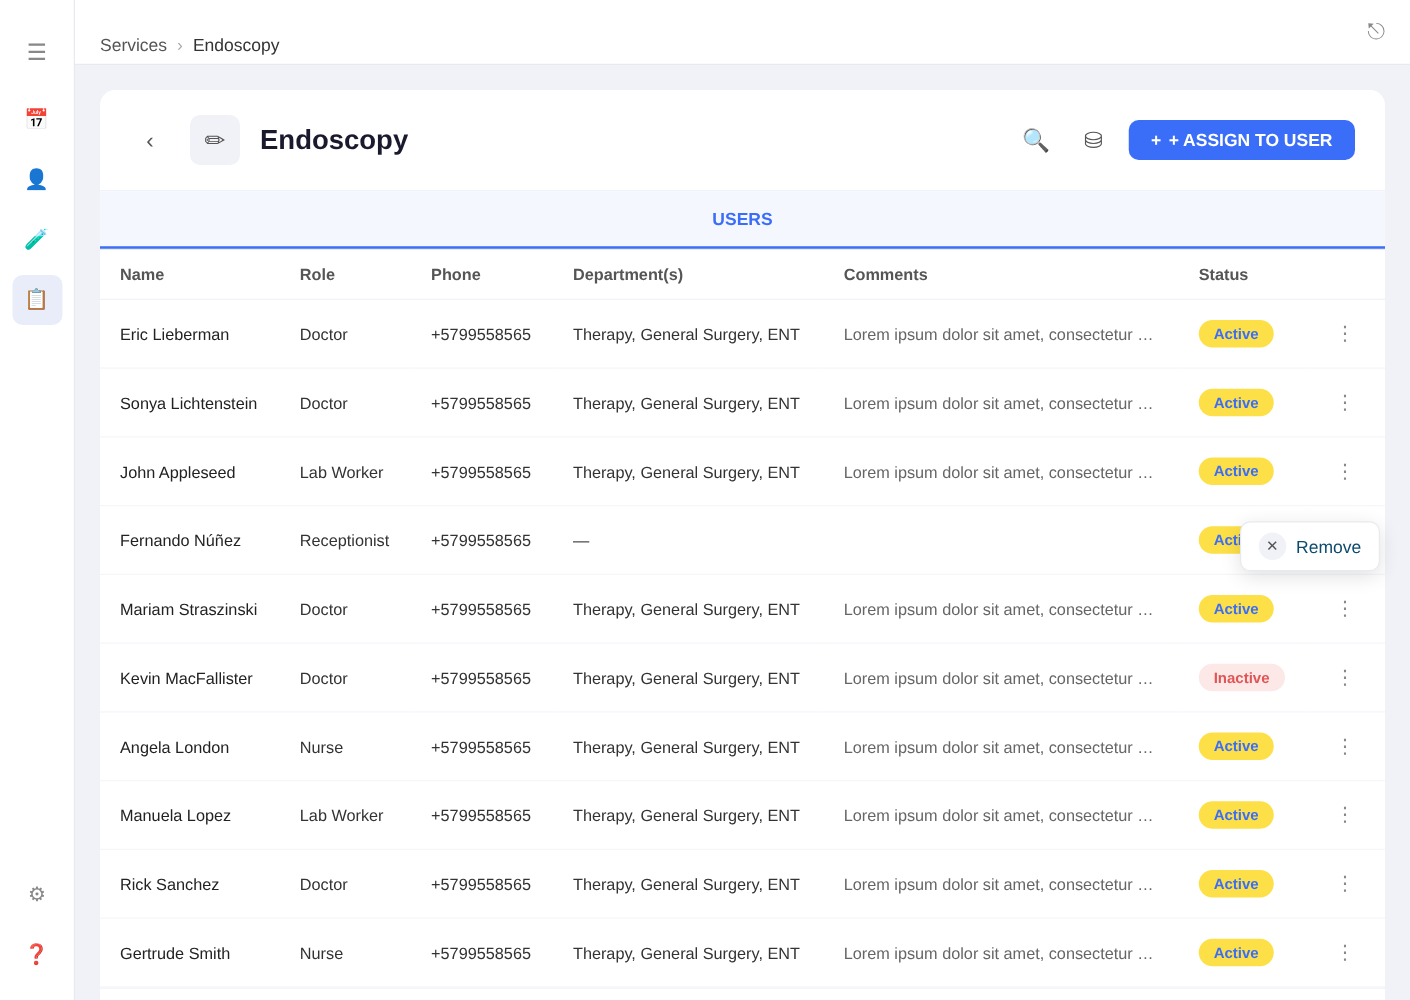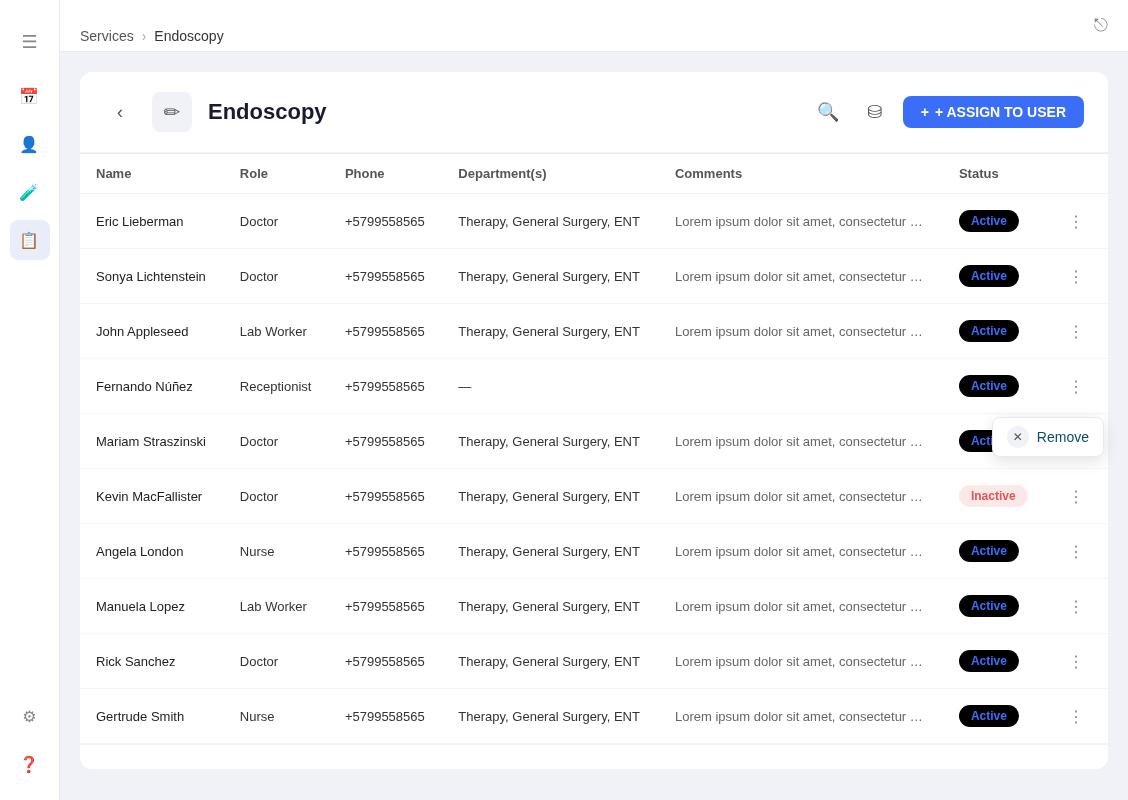--- a/index.html
+++ b/index.html
@@ -222,21 +222,21 @@
     }
 
     
     .badge {
       display: inline-block;
       padding: 4px 12px;
       border-radius: 20px;
       font-size: 12px;
       font-weight: 600;
     }
-    .badge-active { background: #000000; color: #3b6ef8; }
+    .badge-active { background: #fde047; color: #3b6ef8; }
     .badge-inactive { background: #fde8e8; color: #e05555; text-align: center; }
 
     
     .menu-dots {
       width: 30px;
       height: 30px;
       display: flex;
       align-items: center;
       justify-content: center;
       border-radius: 6px;
@@ -341,20 +341,21 @@
           <span>⛁</span>
         </button>
         <button class="assign-btn">
           <span>+</span>
           <span>+ ASSIGN TO USER</span>
         </button>
       </div>
     </div>
 
     <div class="tabs">
+      <div class="tab active">USERS</div>
     </div>
 
     <div class="table-container">
       <table>
         <thead>
           <tr>
             <th>Name</th>
             <th>Role</th>
             <th>Phone</th>
             <th>Department(s)</th>

